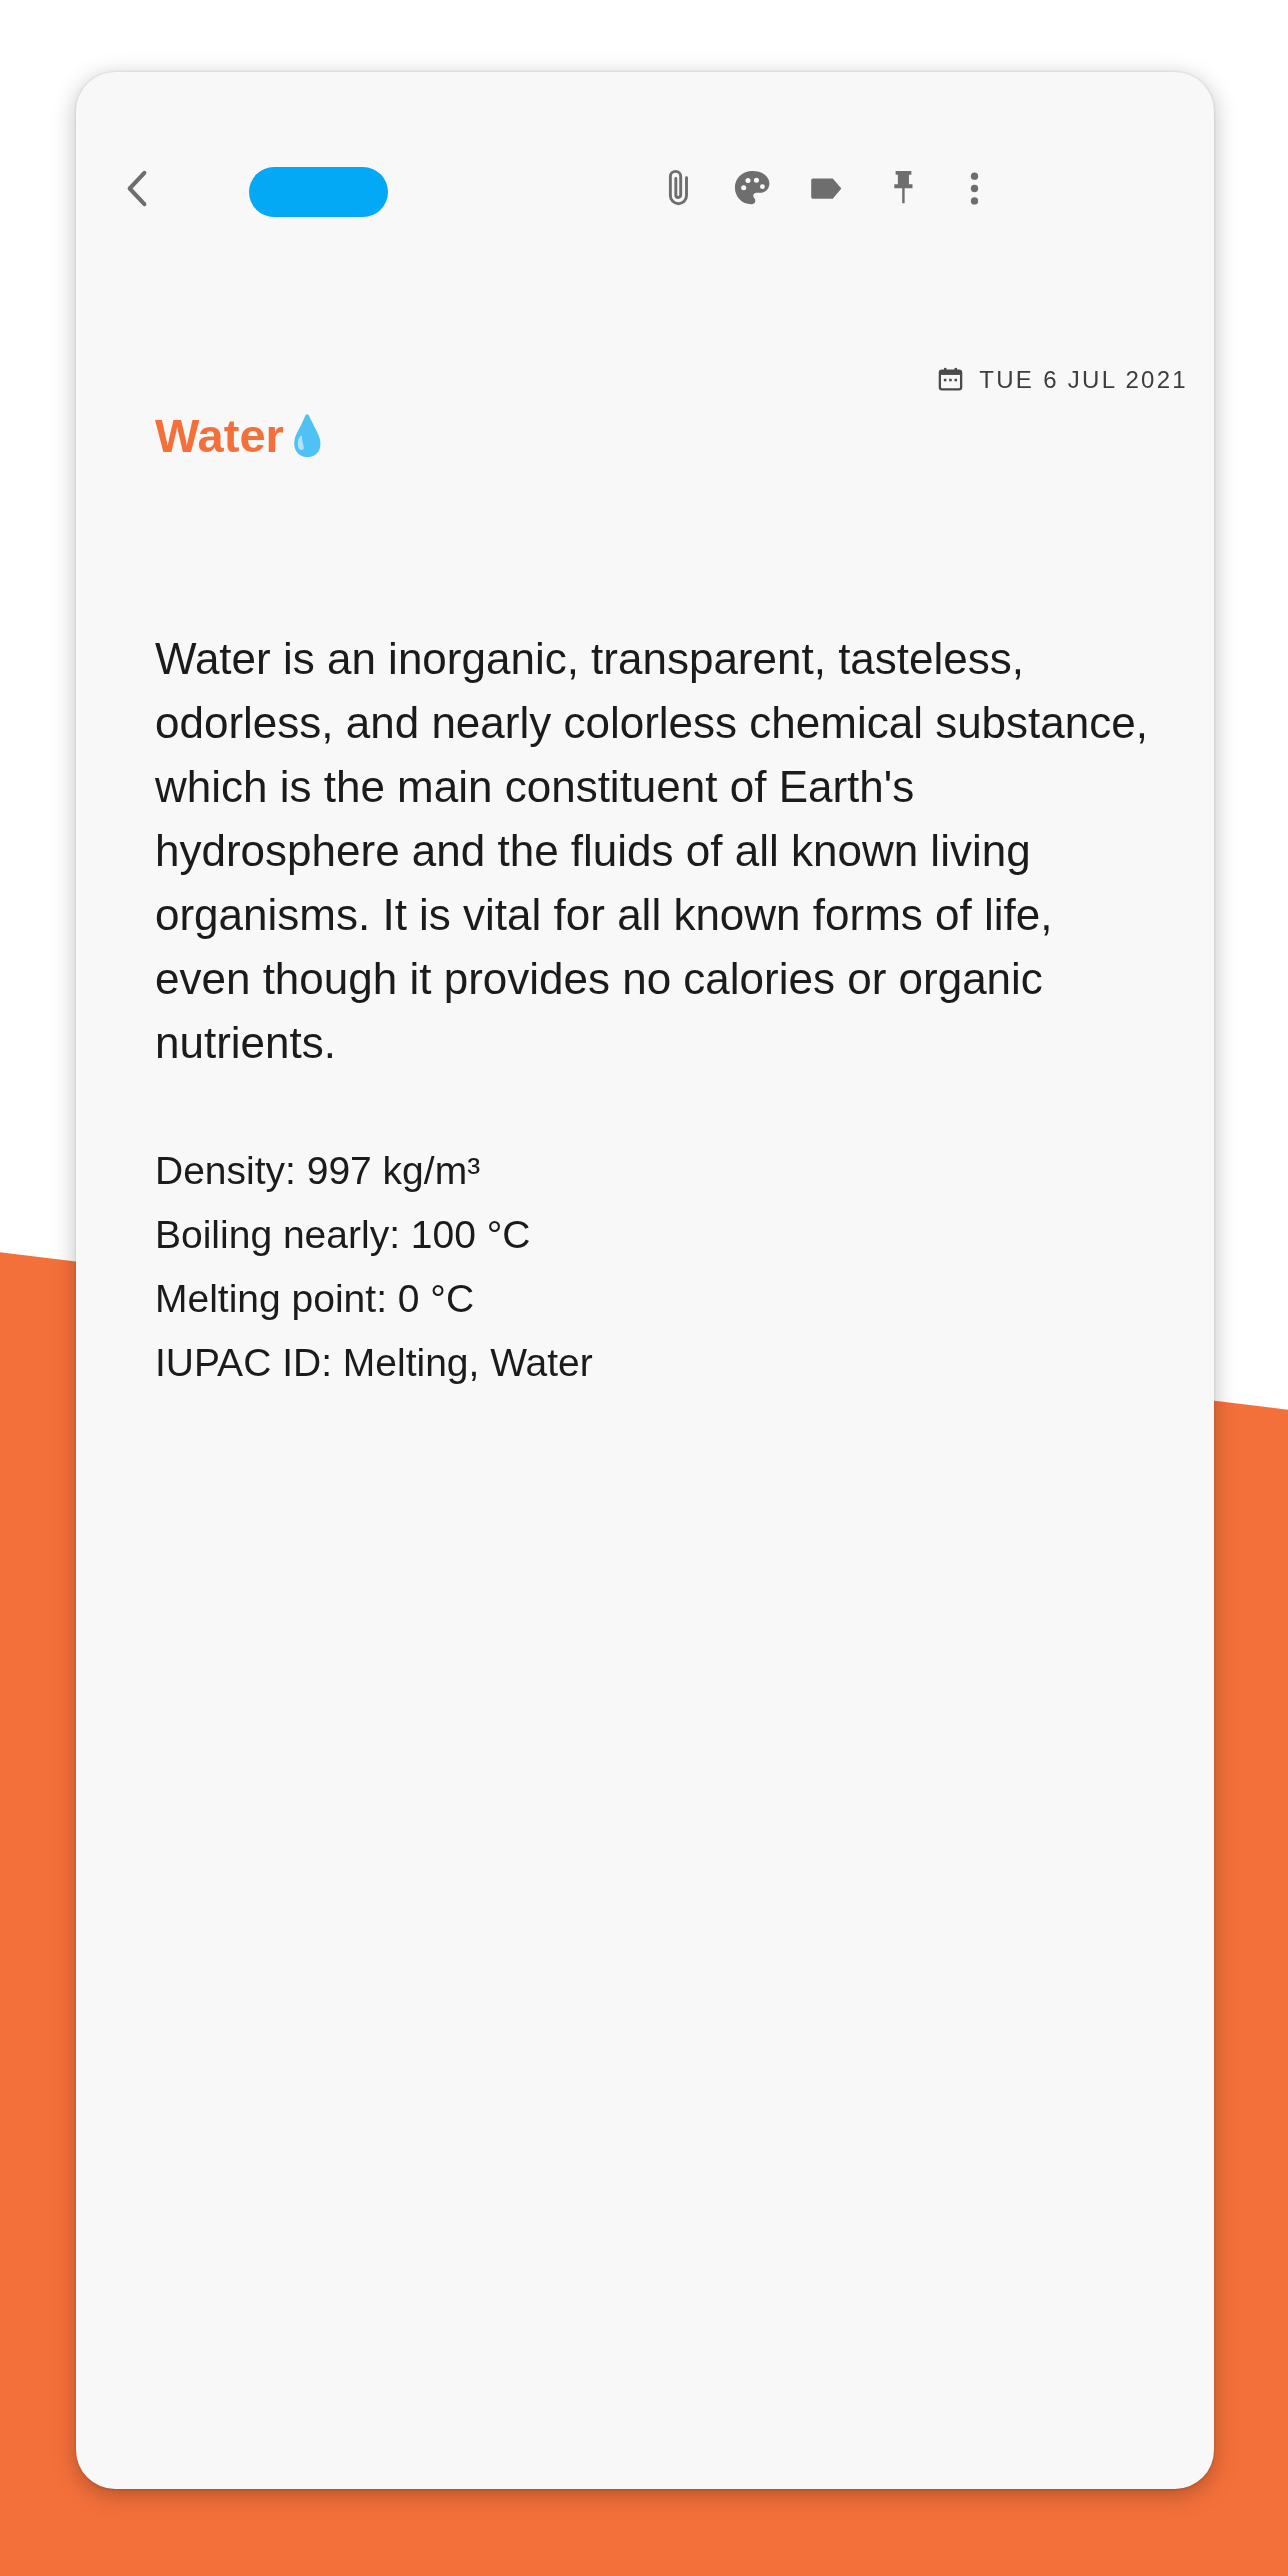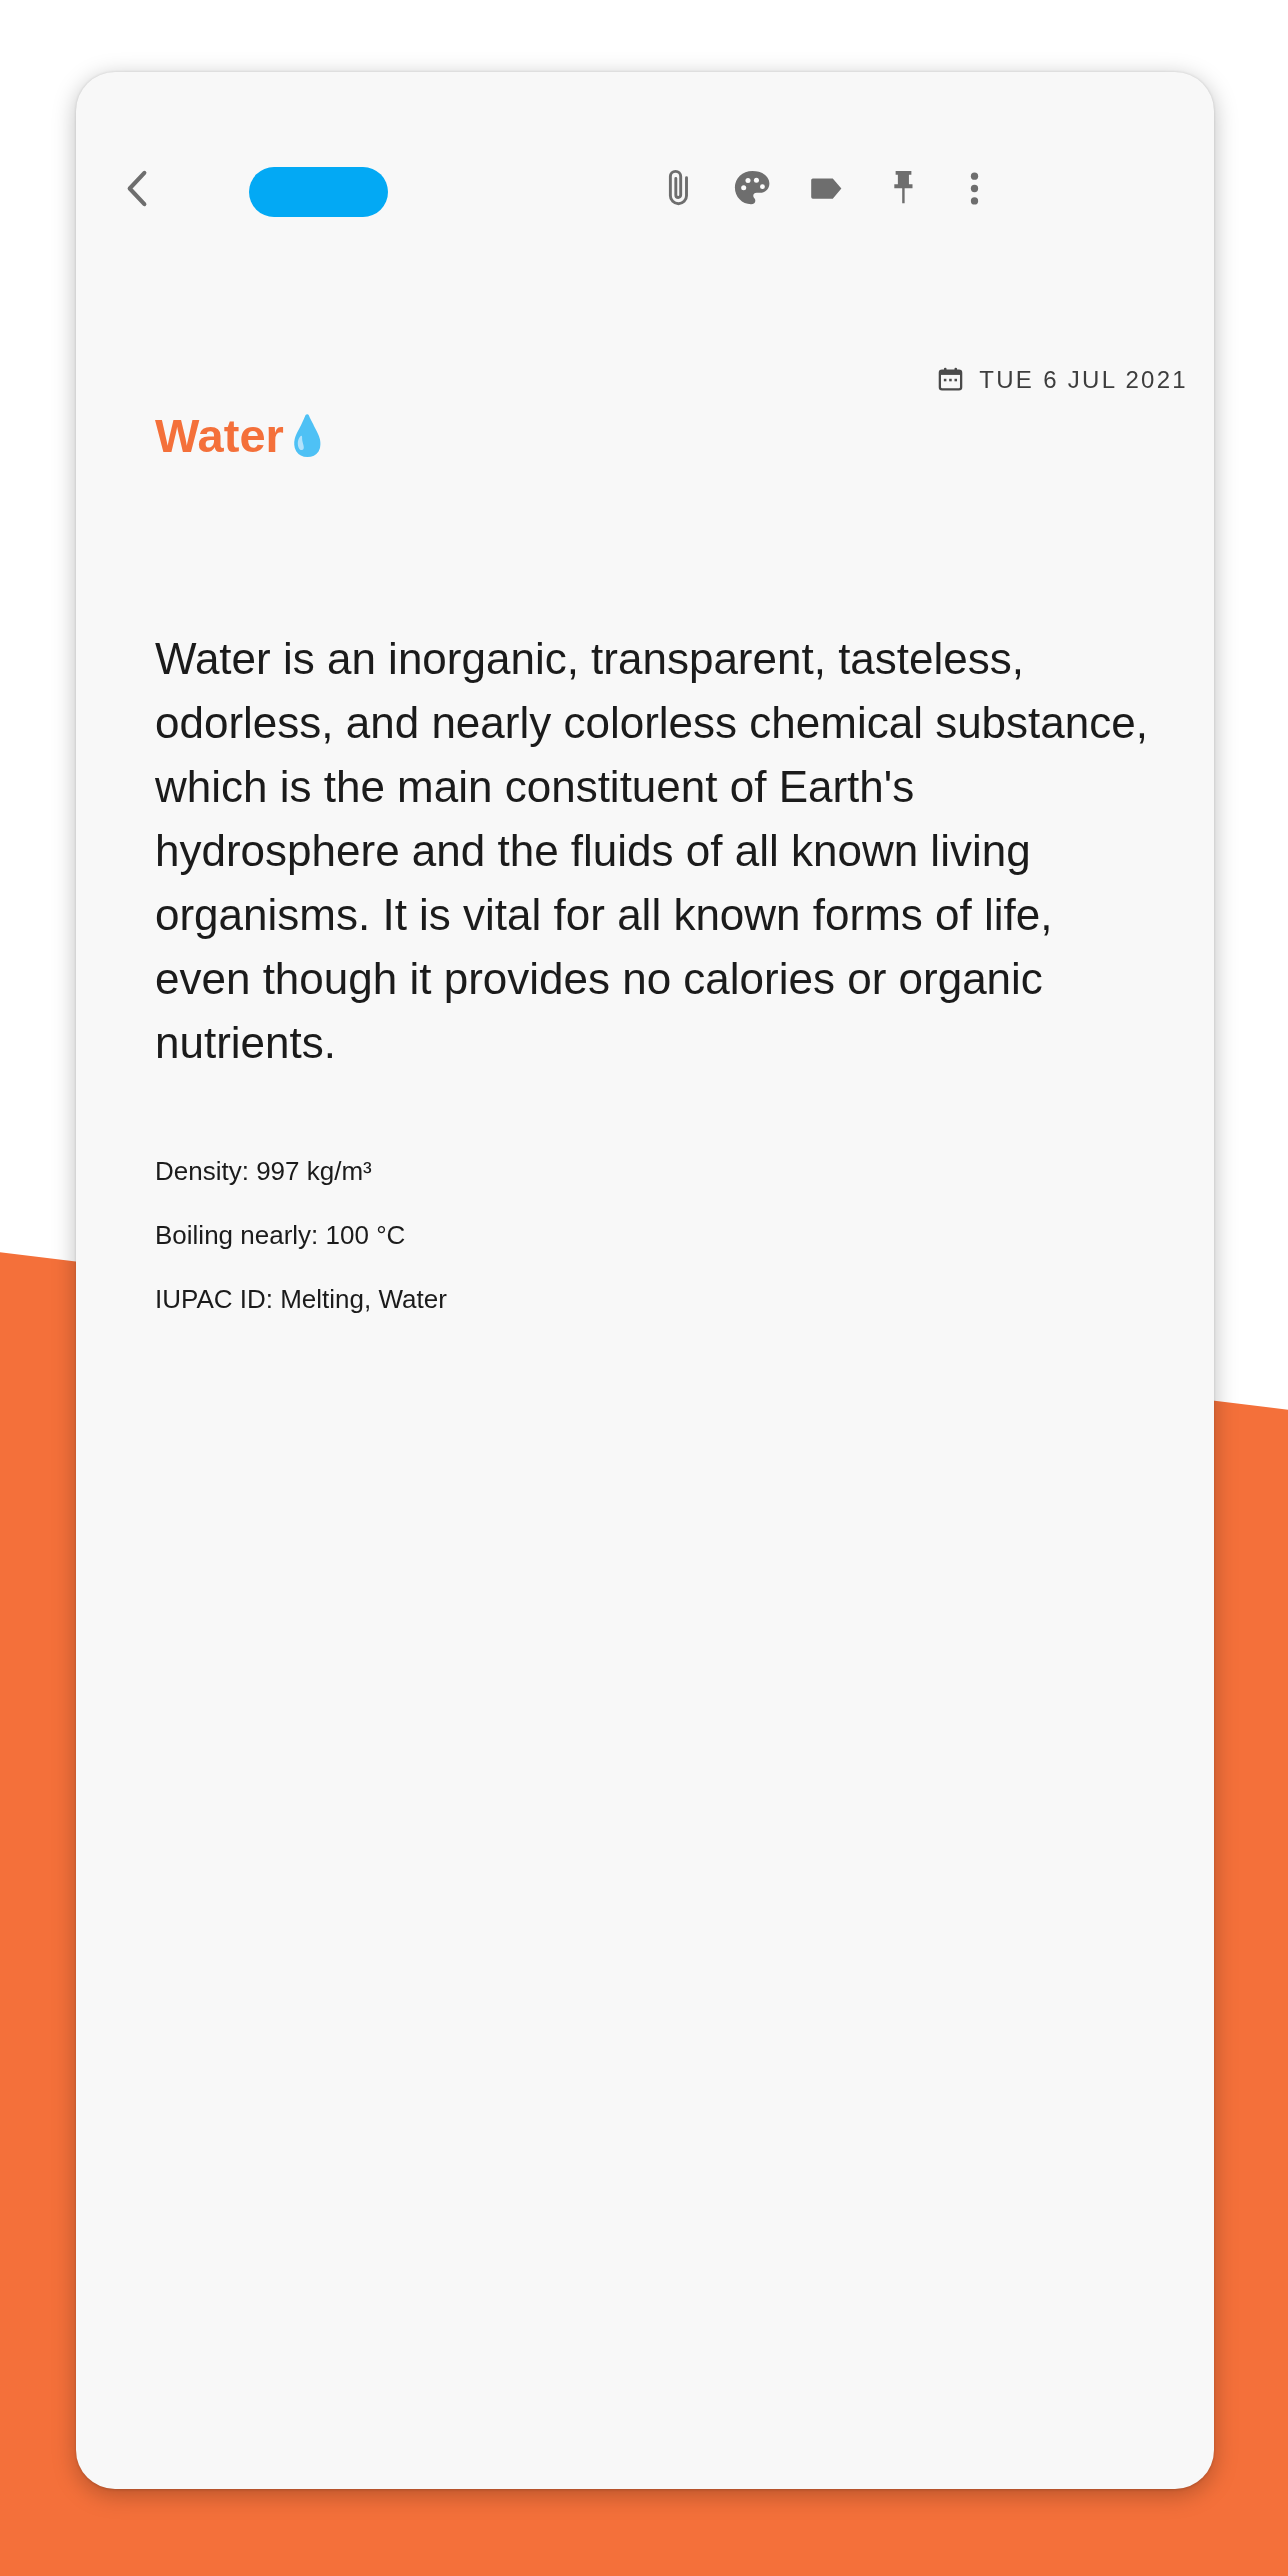--- a/index.html
+++ b/index.html
@@ -138,21 +138,21 @@
     font-size: 44px;
     line-height: 64px;
     color: #1b1b1b;
     margin: 0;
     white-space: pre-wrap;
     word-spacing: 0px;
   }
 
   #note-properties {
     margin-top: 64px;
-    font-size: 26px;
+    font-size: 39px;
     line-height: 64px;
     color: #1b1b1b;
   }
 
   .prop-line { white-space: nowrap; }
 </style>
 </head>
 <body>
 
 <div id="app-root">
@@ -226,19 +226,20 @@
     <div id="note-title-row">
       <span id="note-title">Water</span>
       <span id="title-emoji">💧</span>
     </div>
 
     <div id="note-body">
       <p id="note-paragraph">Water is an inorganic, transparent, tasteless, odorless, and nearly colorless chemical substance, which is the main constituent of Earth's hydrosphere and the fluids of all known living organisms. It is vital for all known forms of life, even though it provides no calories or organic nutrients.</p>
       <div id="note-properties">
         <div class="prop-line">Density: 997 kg/m³</div>
         <div class="prop-line">Boiling nearly: 100 °C</div>
+        <div class="prop-line">Melting point: 0 °C</div>
         <div class="prop-line">IUPAC ID: Melting, Water</div>
       </div>
     </div>
 
   </div>
 </div>
 
 
 </body></html>

